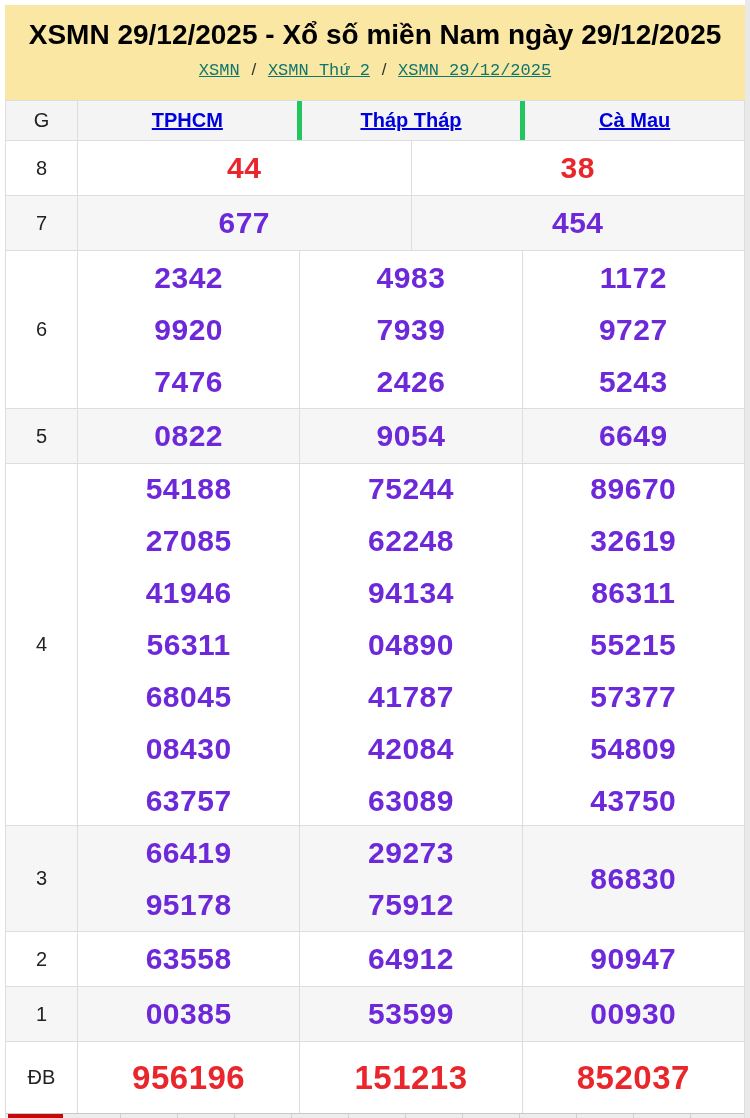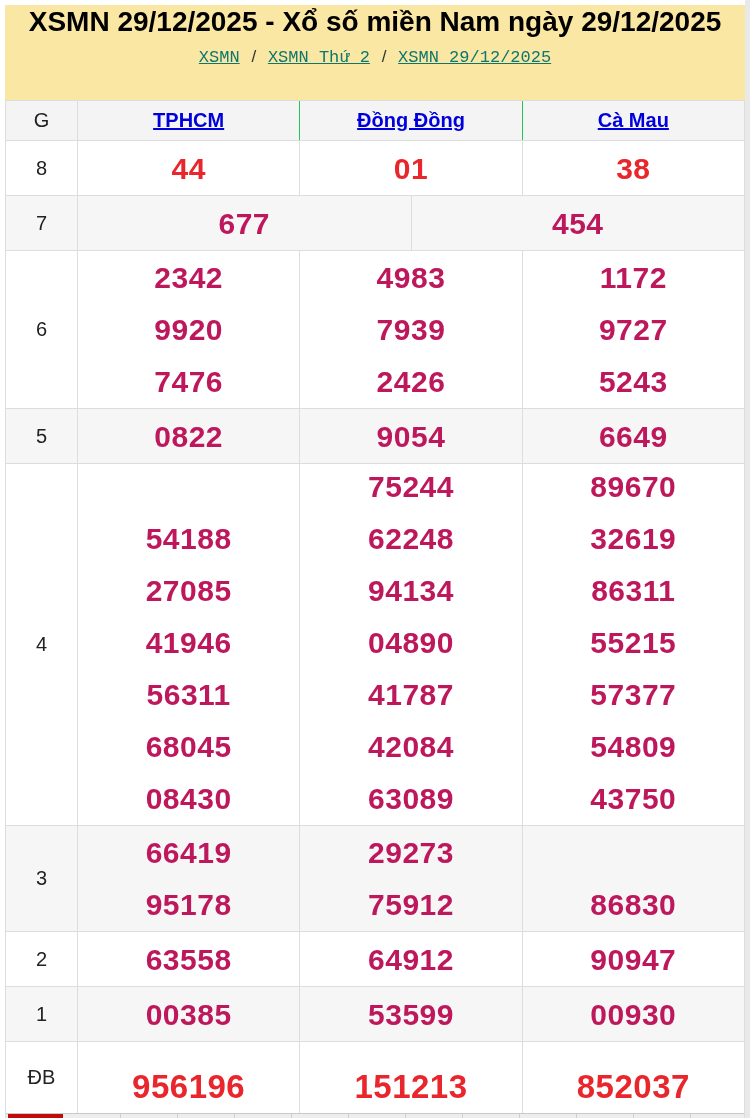--- a/index.html
+++ b/index.html
@@ -10,20 +10,21 @@
     font-family: "Liberation Sans", sans-serif;
     position: relative;
     overflow: hidden;
   }
   .page { position: absolute; left: 5px; top: 5px; width: 740px; }
 
   
   .band {
     background: #fae7a3;
     height: 95px;
+    padding-top: 13px;
     text-align: center;
   }
   .band h1 {
     margin: 0 0 9px 0;
     font-size: 28px;
     line-height: 33px;
     font-weight: bold;
     color: #000;
   }
   .breadcrumb { font-size: 17px; line-height: 20px; color: #333; }
@@ -48,49 +49,49 @@
     border-top: 1px solid #ddd;
   }
   .cell { display: flex; align-items: center; justify-content: center; }
   .label-cell, .corner-cell {
     width: 72px;
     flex: 0 0 72px;
     border-right: 1px solid #ddd;
     font-size: 20px;
     color: #222;
   }
-  .col-cell { flex: 1 1 0; border-right: 1px solid #22c55e; }
+  .col-cell { flex: 1 1 0; border-right: 5px solid #22c55e; }
   .col-cell:last-child { border-right: none; }
   .col-cell a {
     color: #0000dd;
     font-size: 20px;
     font-weight: bold;
     text-decoration: underline;
     cursor: pointer;
   }
   .row {
     display: flex;
     border-top: 1px solid #ddd;
     background: #ffffff;
   }
   .row.alt { background: #f6f6f7; }
   .num-cell {
     flex: 1 1 0;
     border-right: 1px solid #ddd;
     display: flex;
     flex-direction: column;
     align-items: center;
-    justify-content: flex-end;
+    justify-content: center;
   }
   .num-cell:last-child { border-right: none; }
   .num {
     font-weight: bold;
     font-size: 30px;
     line-height: 52px;
-    color: #be185d;
+    color: #6d28d9;
     letter-spacing: 0.5px;
   }
   .row.hl .num { color: #e8262c; }
   .row.db .num { font-size: 33px; }
 
   
   .stats-row {
     display: flex;
     height: 10px;
     background: #ededed;
@@ -129,35 +130,32 @@
     </div>
   </div>
 
   <div class="results">
     <div class="thead">
       <div class="cell corner-cell">G</div>
       <div class="cell col-cell">
         <a>TPHCM</a>
       </div>
       <div class="cell col-cell">
-        <a>Đồng Đồng</a>
+        <a>Tháp Tháp</a>
       </div>
       <div class="cell col-cell">
         <a>Cà Mau</a>
       </div>
     </div>
 
     <div id="prize-rows">
         <div class="row hl" style="height: 55px;">
           <div class="cell label-cell">8</div>
           <div class="num-cell">
             <div class="num">44</div>
-          </div>
-          <div class="num-cell">
-            <div class="num">01</div>
           </div>
           <div class="num-cell">
             <div class="num">38</div>
           </div>
         </div>
         <div class="row alt" style="height: 55px;">
           <div class="cell label-cell">7</div>
           <div class="num-cell">
             <div class="num">677</div>
           </div>
@@ -197,20 +195,21 @@
         </div>
         <div class="row" style="height: 362px;">
           <div class="cell label-cell">4</div>
           <div class="num-cell">
             <div class="num">54188</div>
             <div class="num">27085</div>
             <div class="num">41946</div>
             <div class="num">56311</div>
             <div class="num">68045</div>
             <div class="num">08430</div>
+            <div class="num">63757</div>
           </div>
           <div class="num-cell">
             <div class="num">75244</div>
             <div class="num">62248</div>
             <div class="num">94134</div>
             <div class="num">04890</div>
             <div class="num">41787</div>
             <div class="num">42084</div>
             <div class="num">63089</div>
           </div>

